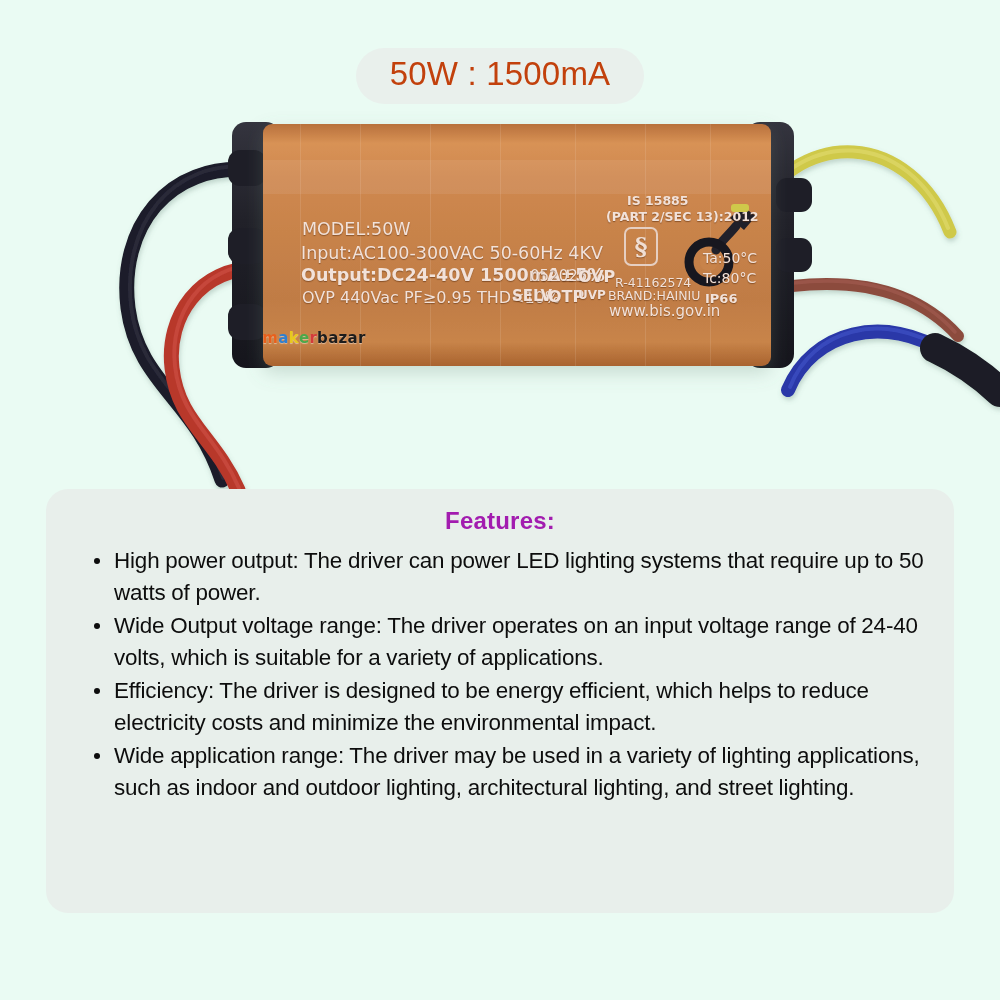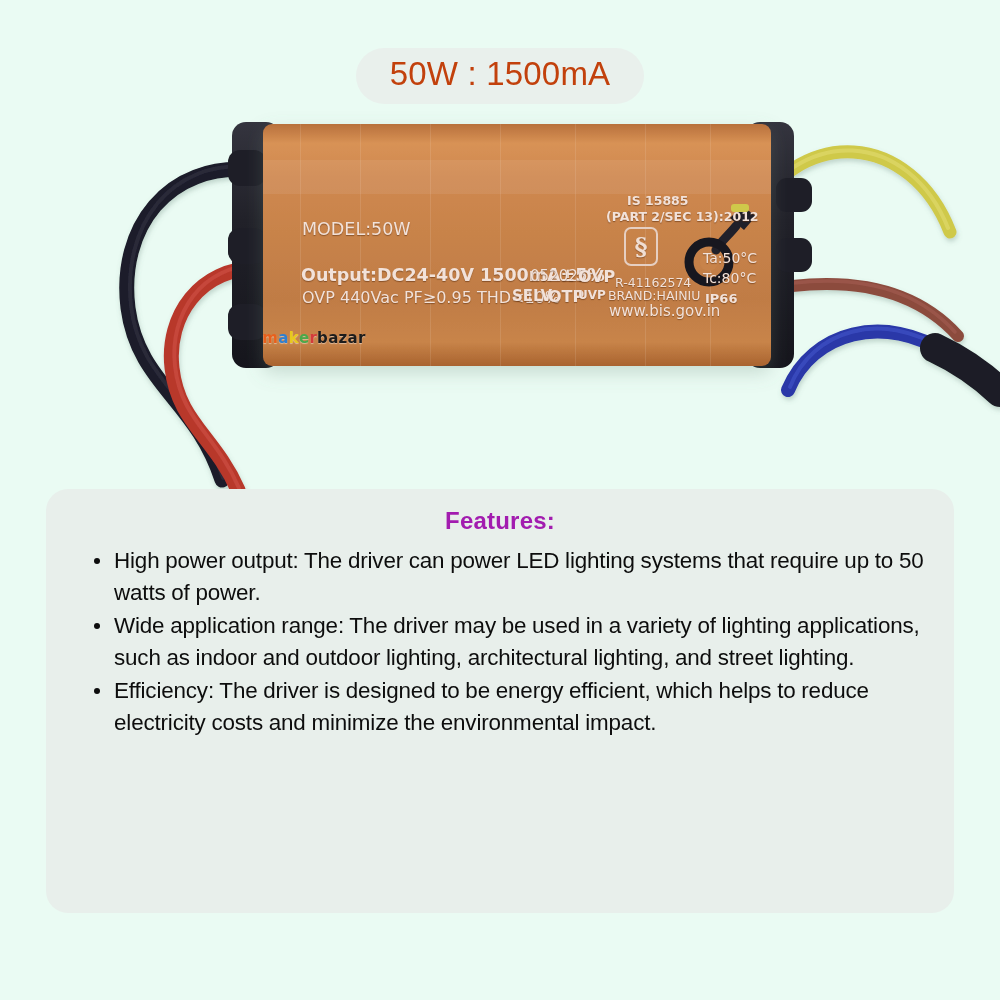--- a/index.html
+++ b/index.html
@@ -257,20 +257,21 @@
       <path d="M736,126 C728,136 720,142 716,150" stroke="#20202a" stroke-width="9" fill="none" stroke-linecap="round"></path>
       <circle cx="709" cy="162" r="20" fill="none" stroke="#17171f" stroke-width="9"></circle>
       <circle cx="709" cy="162" r="9" fill="#c8834a"></circle>
       <rect x="731" y="104" width="18" height="8" rx="3" fill="#cfc94a"></rect>
     </g>
   </svg>
 
   <div id="label-layer">
 
     <div class="lbl" id="spec-model">MODEL:50W</div>
+    <div class="lbl" id="spec-input">Input:AC100-300VAC 50-60Hz 4KV</div>
     <div class="lbl" id="spec-output">Output:DC24-40V   1500mA±5%</div>
     <div class="lbl" id="spec-batch">052025</div>
     <div class="lbl" id="spec-prot">OVP  440Vac  PF≥0.95  THD&lt;10%</div>
     <div class="lbl" id="spec-selv">SELV</div>
     <div class="lbl" id="spec-otp">OTP</div>
     <div class="lbl" id="spec-ovp2">OVP</div>
     <div class="lbl" id="spec-uvp">UVP</div>
 
     <div class="lbl" id="cert-is">IS 15885</div>
     <div class="lbl" id="cert-part">(PART 2/SEC 13):2012</div>
@@ -284,16 +285,17 @@
     <div class="lbl" id="ip-rating">IP66</div>
 
     <div id="watermark"><span style="color: rgb(232, 96, 28);">m</span><span style="color: rgb(47, 127, 208);">a</span><span style="color: rgb(232, 200, 30);">k</span><span style="color: rgb(74, 169, 74);">e</span><span style="color: rgb(212, 59, 59);">r</span><span style="color: rgb(28, 28, 28);">b</span><span style="color: rgb(28, 28, 28);">a</span><span style="color: rgb(28, 28, 28);">z</span><span style="color: rgb(28, 28, 28);">a</span><span style="color: rgb(28, 28, 28);">r</span></div>
   </div>
 </div>
 
 <div id="features-card">
   <div id="features-title">Features:</div>
   <ul id="features-list">
       <li>High power output: The driver can power LED lighting systems that require up to 50 watts of power.</li>
+      <li>Wide Output voltage range: The driver operates on an input voltage range of 24-40 volts, which is suitable for a variety of applications.</li>
+      <li>Efficiency: The driver is designed to be energy efficient, which helps to reduce electricity costs and minimize the environmental impact.</li>
       <li>Wide application range: The driver may be used in a variety of lighting applications, such as indoor and outdoor lighting, architectural lighting, and street lighting.</li>
-      <li>Efficiency: The driver is designed to be energy efficient, which helps to reduce electricity costs and minimize the environmental impact.</li>
     </ul>
 </div>
 
 </body></html>

